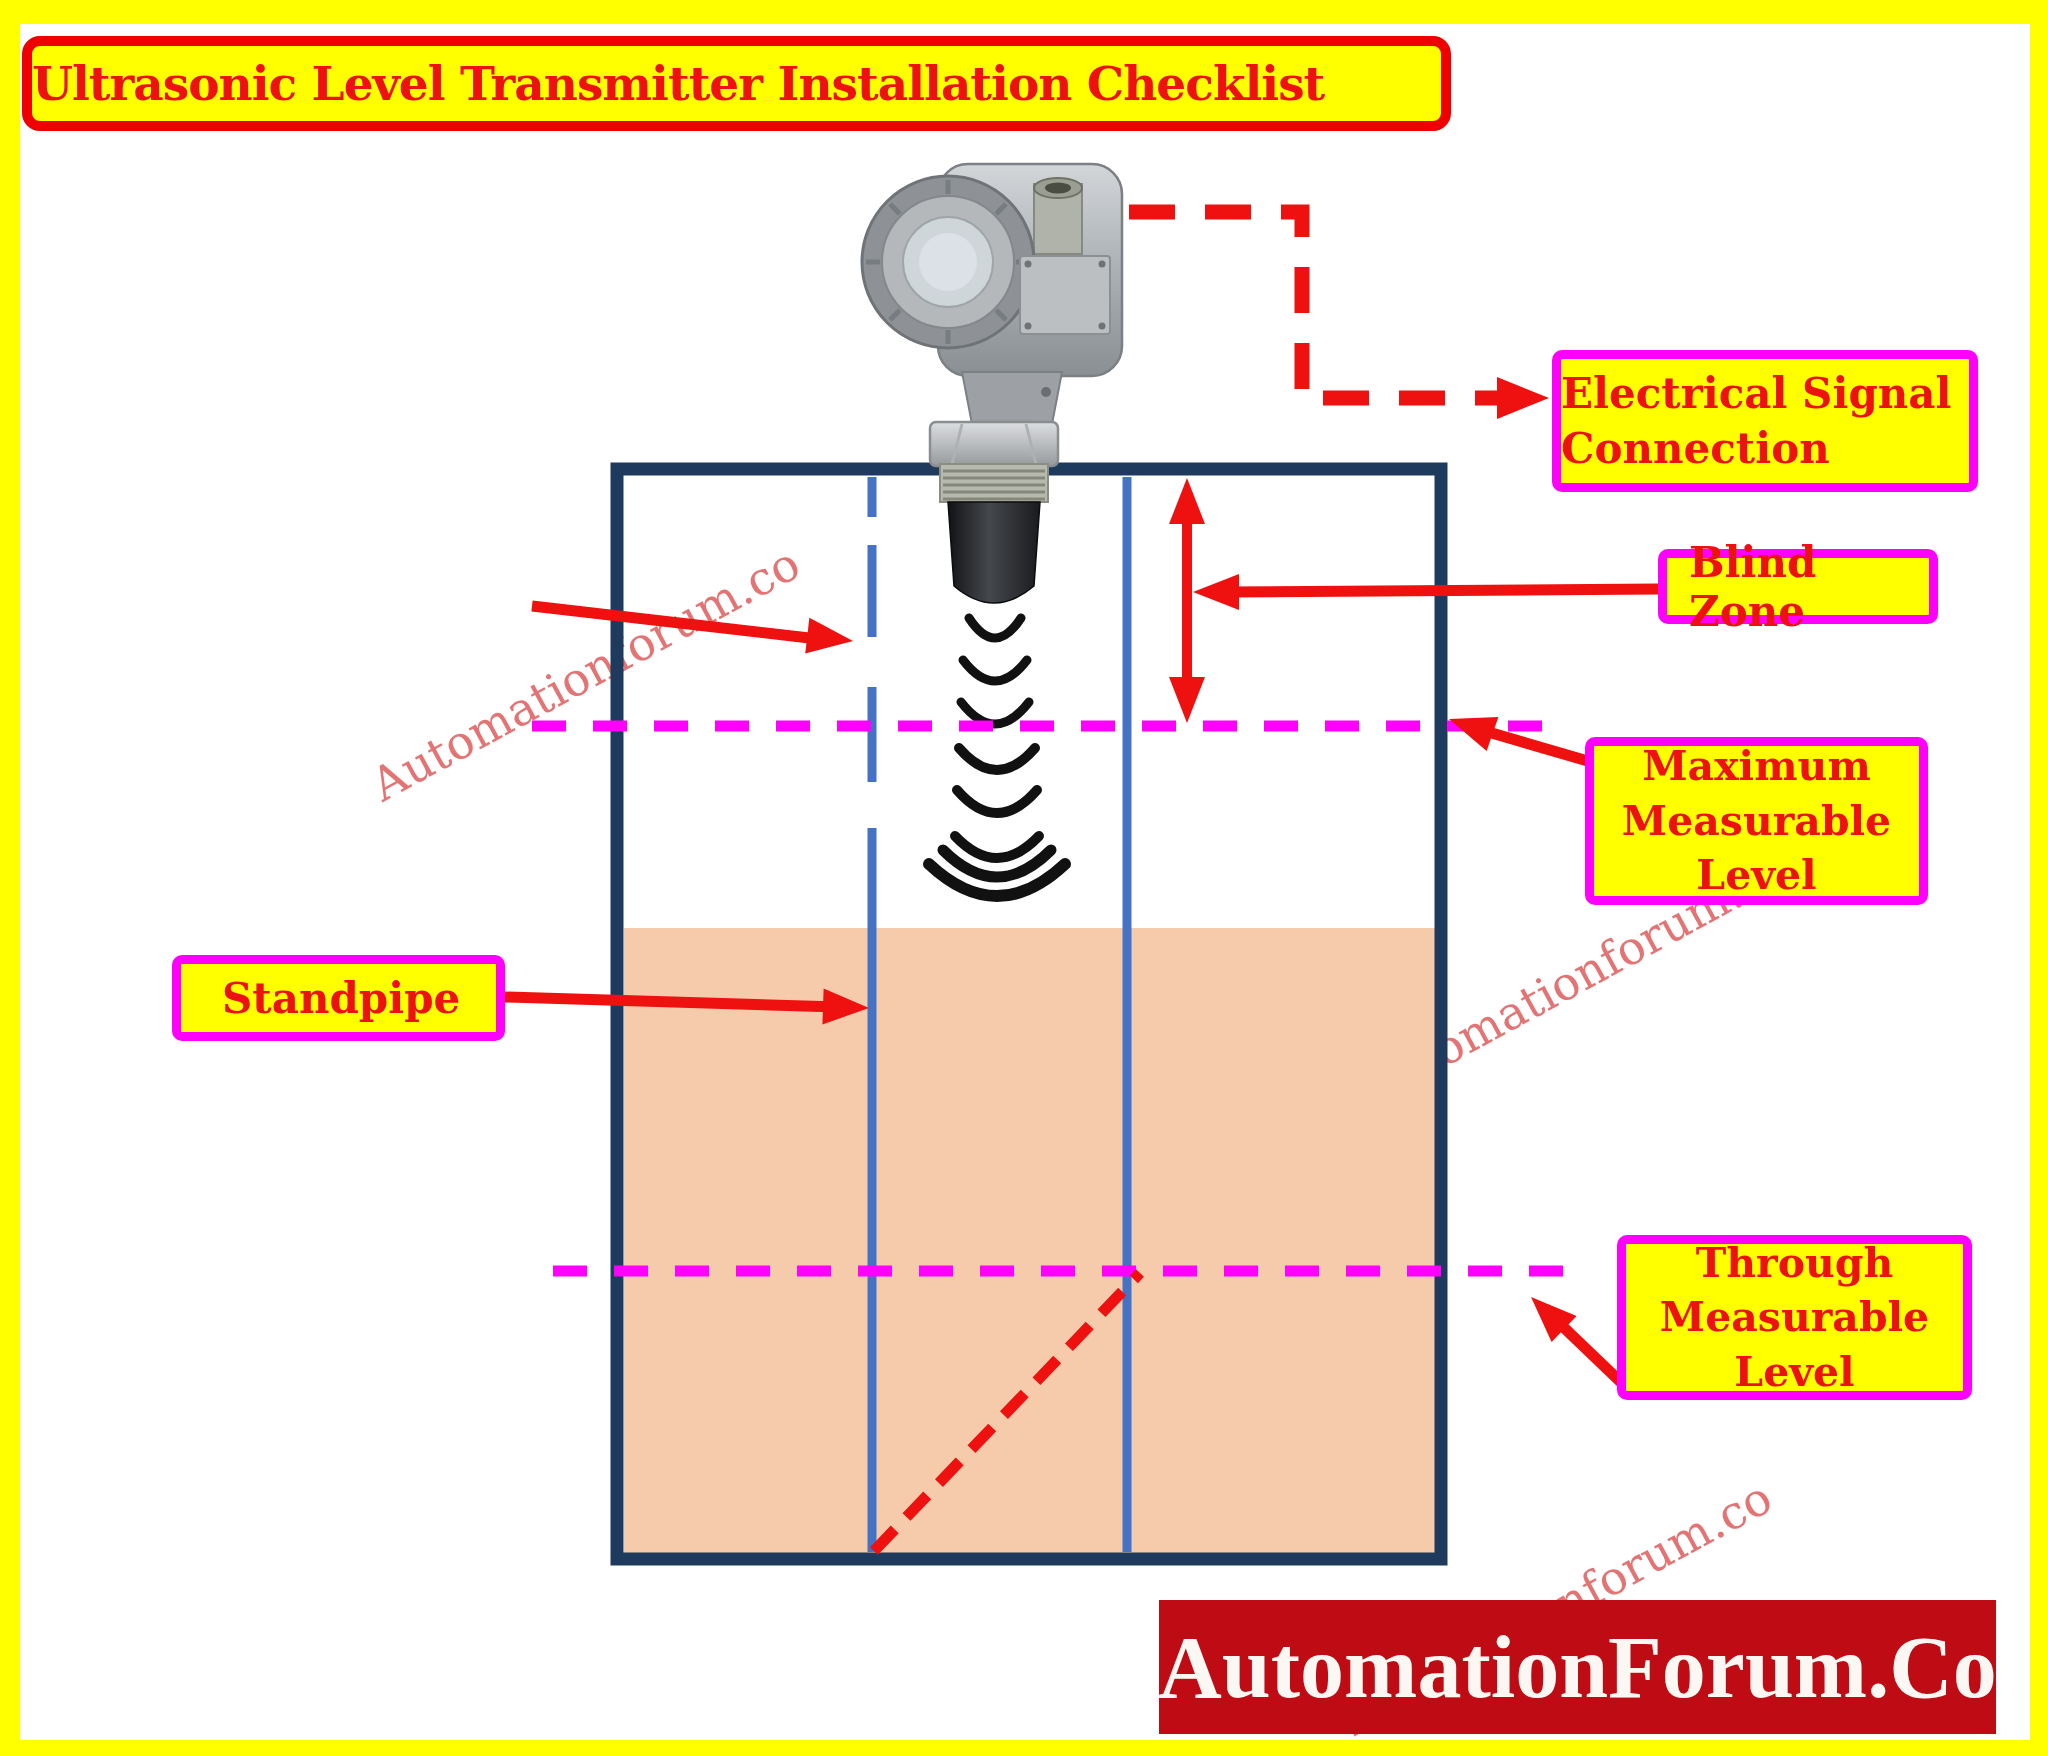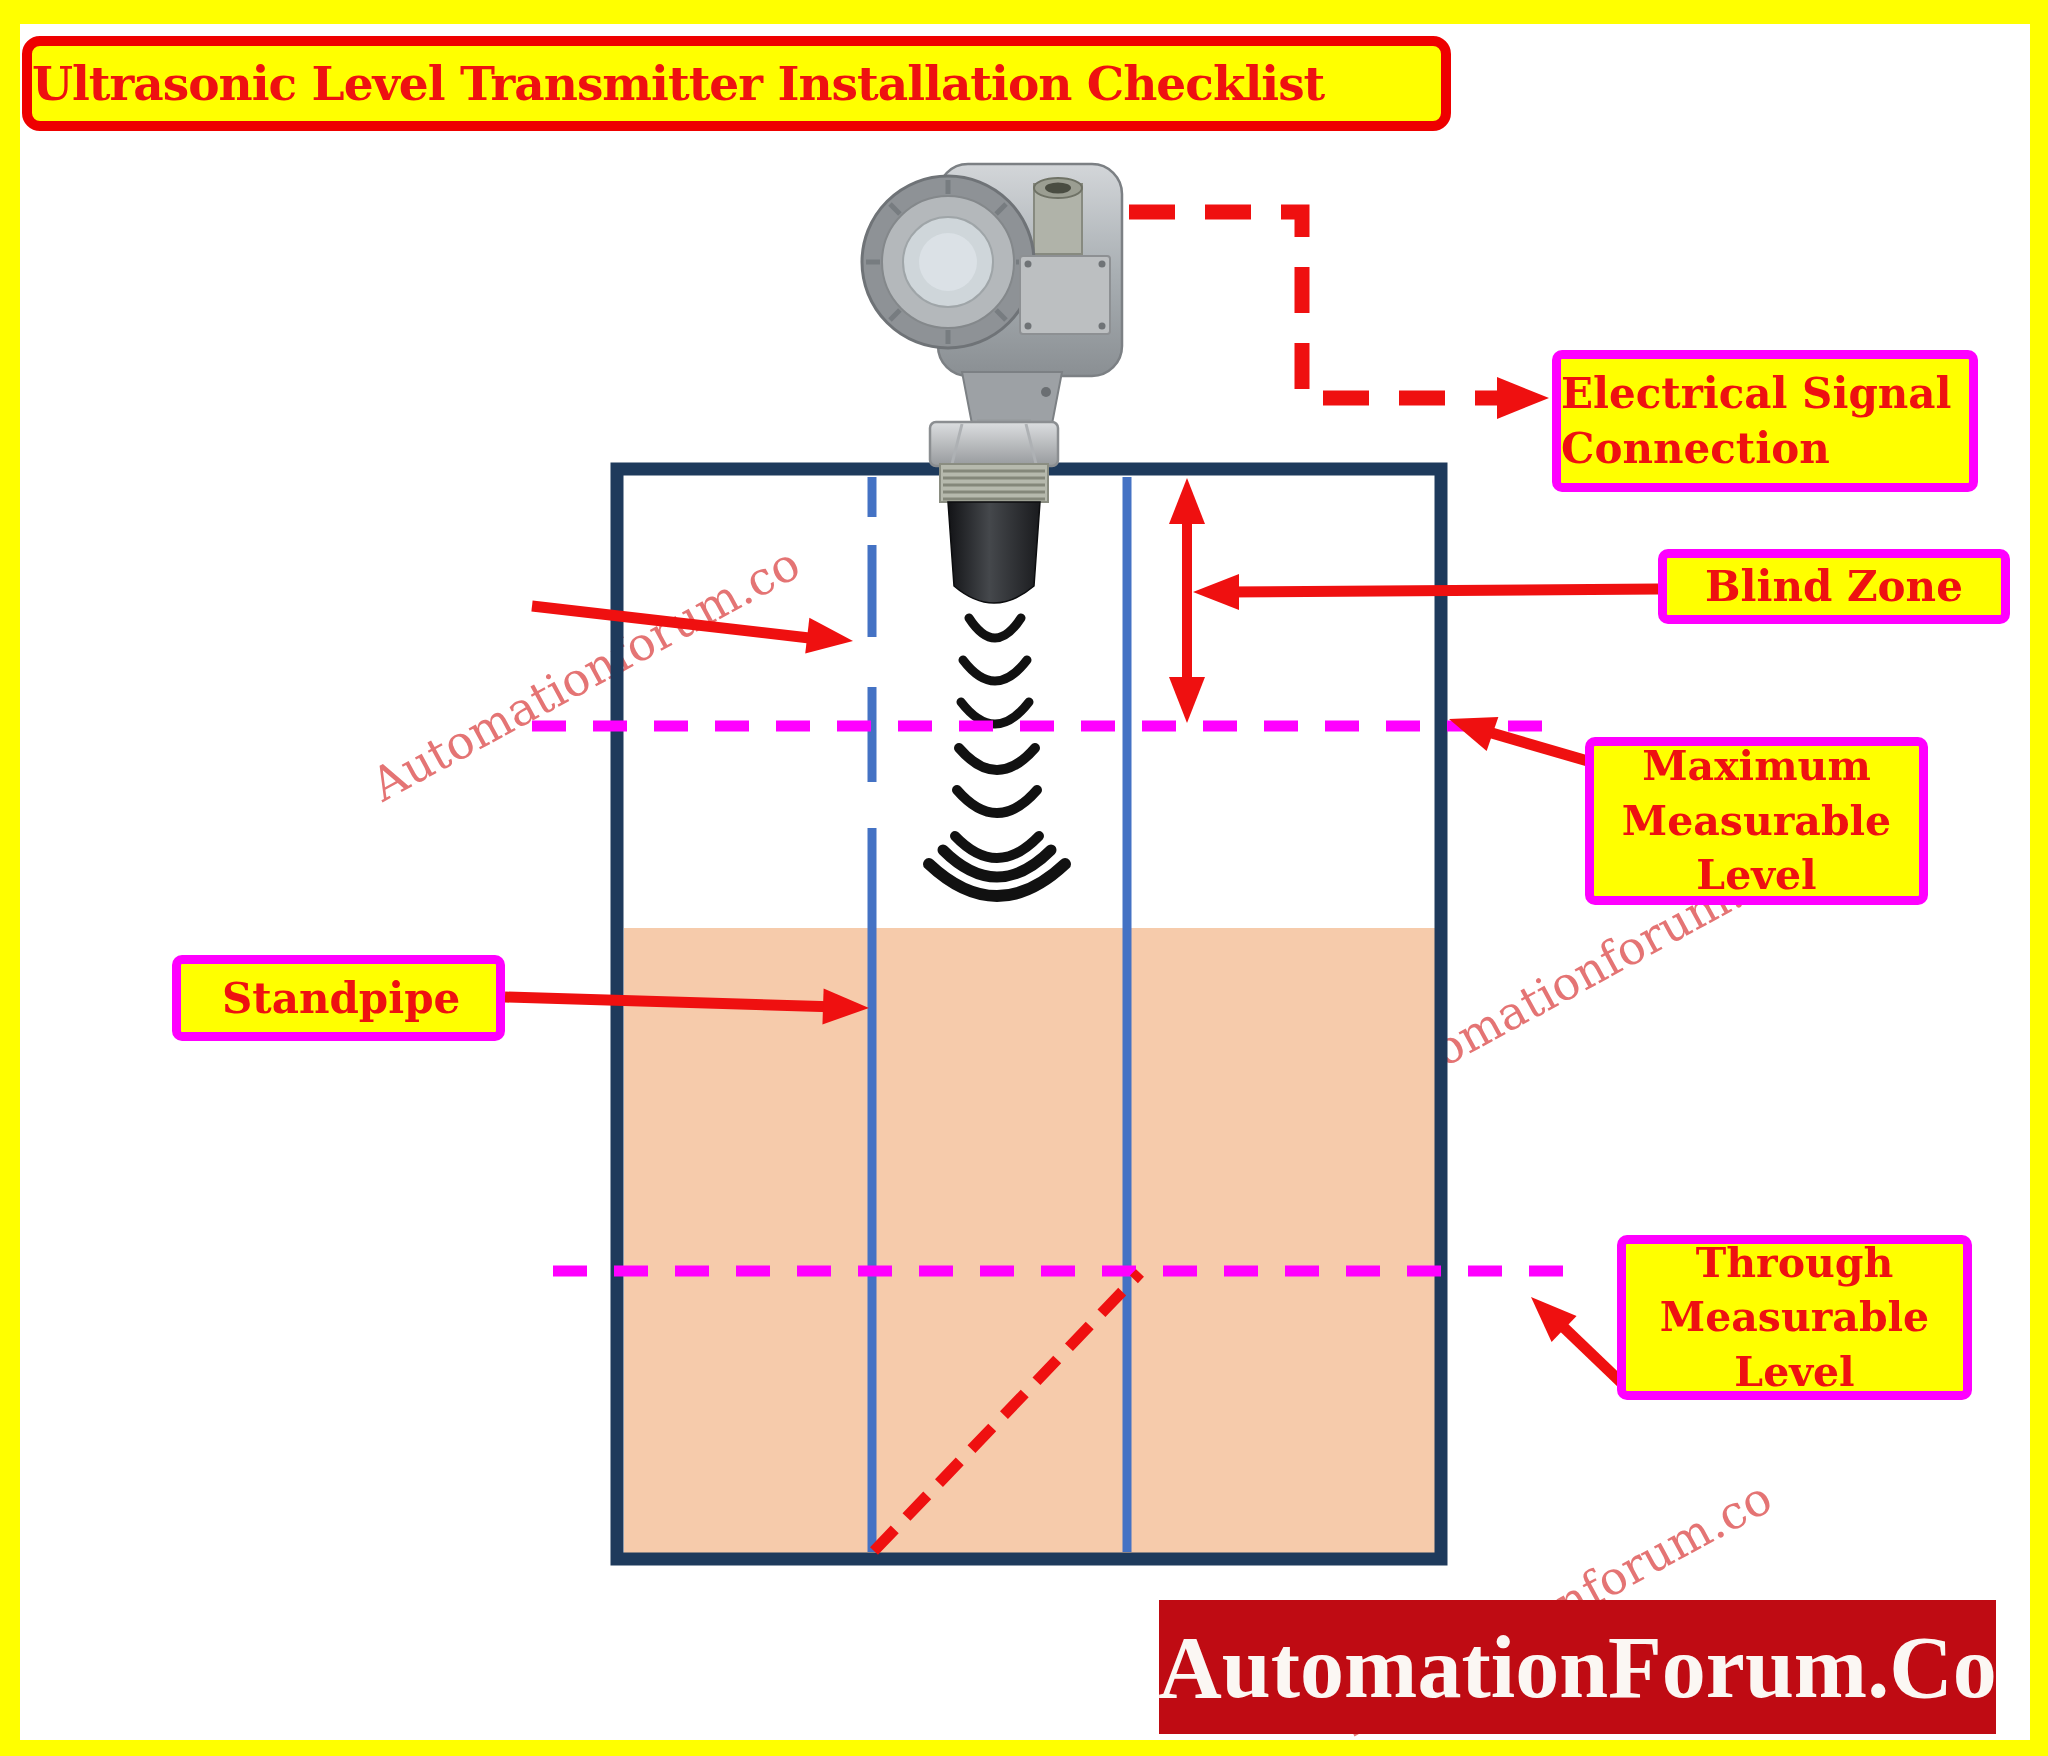--- a/index.html
+++ b/index.html
@@ -10,21 +10,21 @@
          border-width:24px 18px 16px 20px;pointer-events:none;z-index:6;}
   .callout{position:absolute;box-sizing:border-box;background:#ffff00;
            border:9px solid #ff00ff;border-radius:10px;color:#ee1111;
            font-weight:bold;display:flex;align-items:center;z-index:4;}
   .title-box{position:absolute;box-sizing:border-box;left:22px;top:36px;width:1429px;height:95px;
              background:#ffff00;border:10px solid #ee0000;border-radius:18px;color:#ee1111;
              font-weight:bold;font-size:47px;display:flex;align-items:center;
              white-space:nowrap;z-index:4;letter-spacing:-1px;}
   .lbl-through{left:115px;top:568px;width:417px;height:76px;font-size:42px;padding-left:28px;}
   .lbl-standpipe{left:172px;top:955px;width:333px;height:86px;font-size:42px;padding-left:41px;}
-  .lbl-blind{left:1658px;top:549px;width:352px;height:75px;font-size:42px;padding-left:38px;}
+  .lbl-blind{left:1658px;top:549px;width:280px;height:75px;font-size:42px;padding-left:22px;}
   .lbl-esc{left:1552px;top:350px;width:426px;height:142px;font-size:42px;line-height:1.32;
            }
   .lbl-max{left:1585px;top:737px;width:343px;height:168px;font-size:41px;line-height:1.33;
            justify-content:center;text-align:center;}
   .lbl-min{left:1617px;top:1235px;width:355px;height:165px;font-size:41px;line-height:1.33;
            justify-content:center;text-align:center;}
   .logo{position:absolute;left:1159px;top:1600px;width:837px;height:134px;background:#bf0b13;
         color:#fbf7f3;font-family:"Liberation Serif",serif;font-weight:bold;font-size:88px;
         display:flex;align-items:center;justify-content:center;z-index:4;white-space:nowrap;}
 </style>

